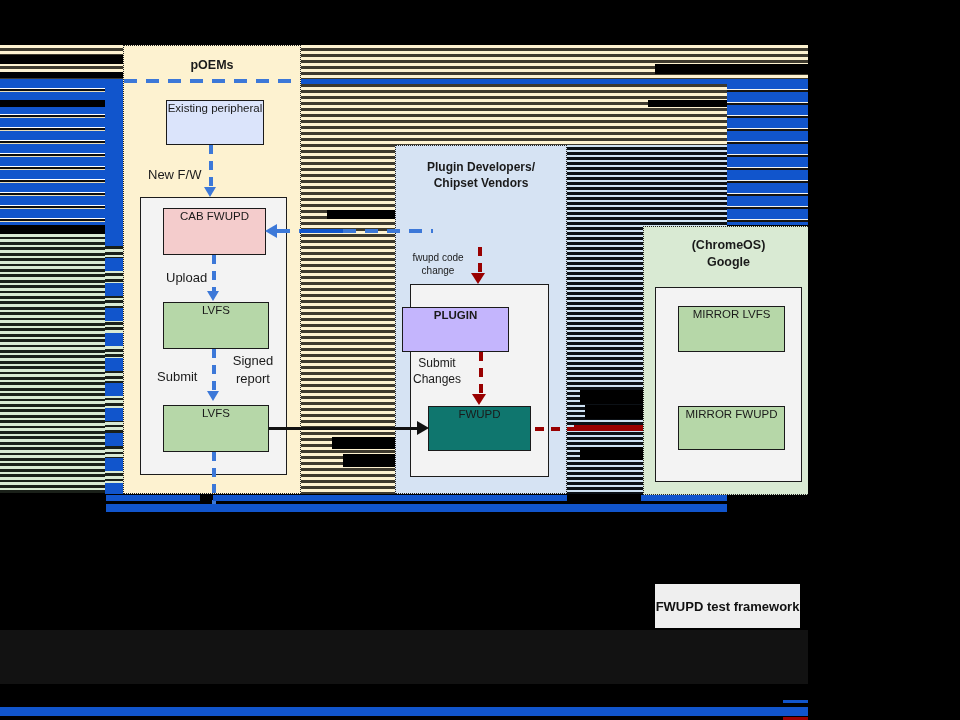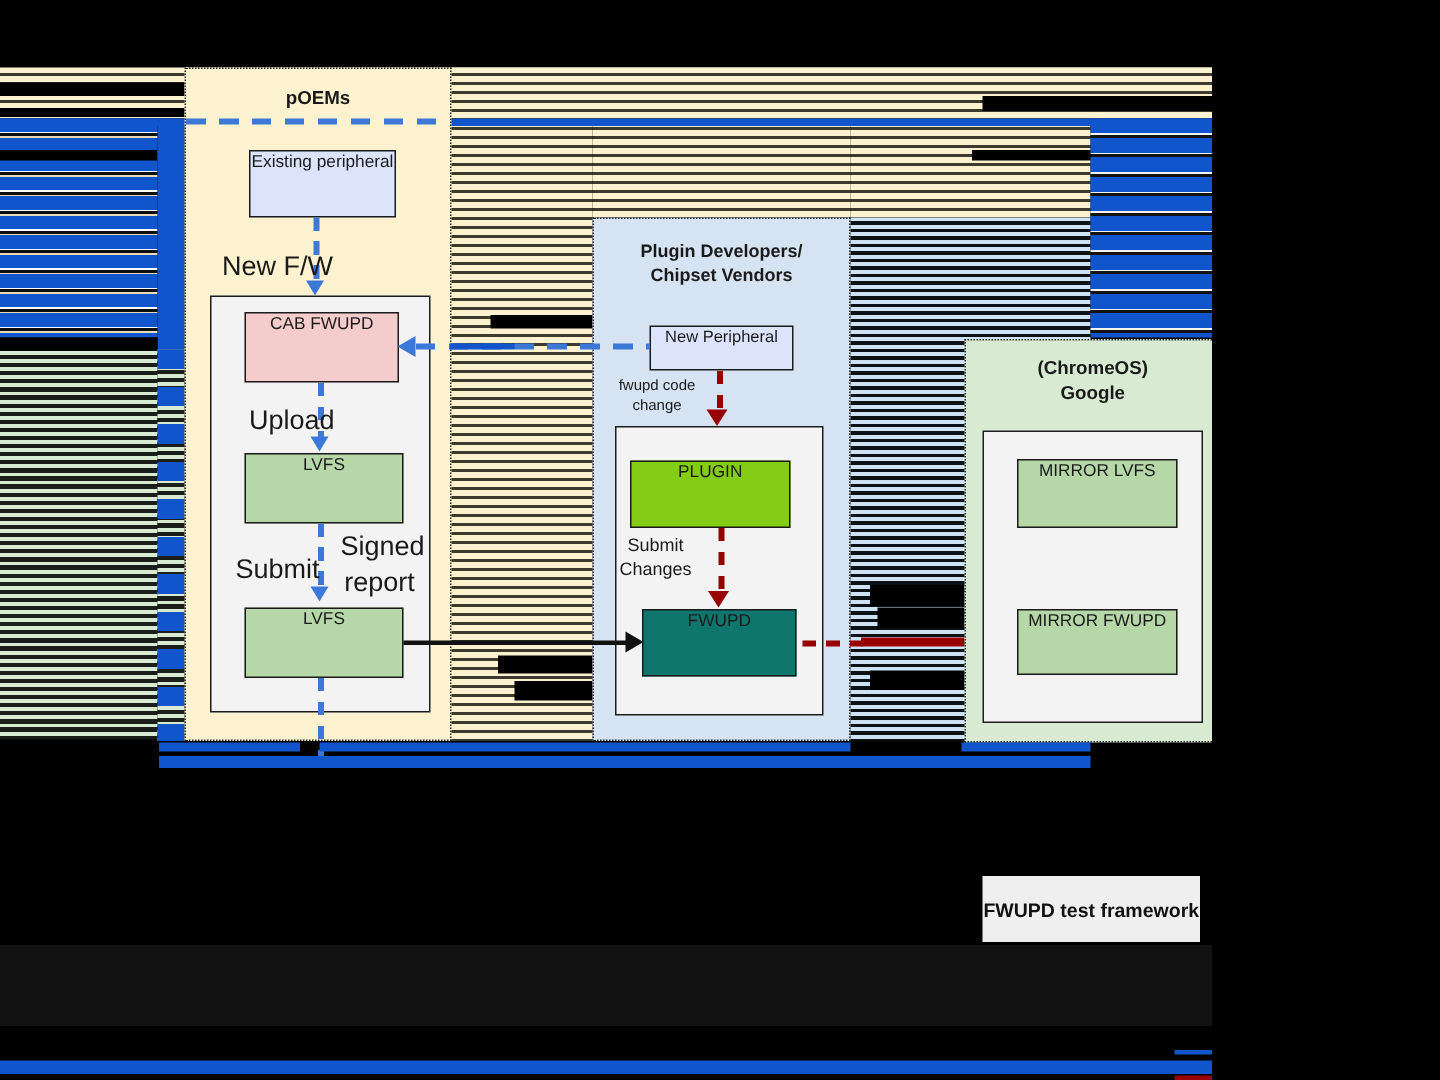--- a/index.html
+++ b/index.html
@@ -20,21 +20,21 @@
   .darkband{background:#121212;}
   .redact{background:#000;}
   .bluebar{background:#1155cc;}
   .redbar{background:#990000;}
   
   .group-box{border:1.5px dotted #222;box-sizing:border-box;}
   .inner-box{background:#f3f3f3;border:1.5px solid #1c1c1c;box-sizing:border-box;}
   .node{border:1.4px solid #1a1a1a;box-sizing:border-box;display:flex;align-items:flex-start;
         justify-content:center;text-align:center;font-size:11.5px;line-height:1.3;}
   .group-title{font-weight:bold;font-size:12.5px;text-align:center;line-height:1.35;}
-  .lbl{font-size:18px;}
+  .lbl{font-size:13px;}
   .lbl-sm{font-size:10px;line-height:1.3;text-align:center;}
   .lbl-c{text-align:center;line-height:1.35;}
   
   .vdash-blue{width:4px;background:repeating-linear-gradient(180deg,#3c78d8 0 9px,transparent 9px 16px);}
   .vdash-red{width:4px;background:repeating-linear-gradient(180deg,#990000 0 9px,transparent 9px 16px);}
   .hdash-blue{height:4px;background:repeating-linear-gradient(90deg,#3c78d8 0 13px,transparent 13px 22px);}
   .hdash-red{height:4px;background:repeating-linear-gradient(90deg,#990000 0 9px,transparent 9px 16px);}
   .hsolid-blue{height:4px;background:#1155cc;}
   .hsolid-red{height:6px;background:#990000;}
   .hline-black{height:3px;background:#111;}
@@ -122,35 +122,32 @@
   </div>
   <div class="abs vdash-blue" style="left:212px;top:440px;height:52px;"></div>
 
   <div class="abs group-box" style="left:395px;top:133px;width:172px;height:349px;background:#d6e3f3;">
     <div class="group-title abs" style="left:0;top:13px;width:100%;font-size:12px;">
       <div>Plugin Developers/</div>
       <div>Chipset Vendors</div>
     </div>
   </div>
 
-  <div class="abs node" style="left:433px;top:205px;width:96px;height:30px;background:#dbe4fb;font-size:11px;">
-    <span>New Peripheral</span>
-  </div>
 
   <div class="abs hdash-blue" style="left:277px;top:217px;width:156px;"></div>
   <div class="abs hsolid-blue" style="left:300px;top:217px;width:43px;"></div>
   <div class="abs head head-left-blue" style="left:265px;top:212px;"></div>
 
   <div class="abs lbl-sm" style="left:399px;top:239px;width:78px;">fwupd code change</div>
   <div class="abs vdash-red" style="left:478px;top:235px;height:28px;"></div>
   <div class="abs head head-down-red" style="left:471px;top:261px;"></div>
 
   <div class="abs inner-box" style="left:410px;top:272px;width:139px;height:193px;"></div>
 
-  <div class="abs node" style="left:420px;top:295px;width:107px;height:45px;background:#84cc16;">
+  <div class="abs node" style="left:402px;top:295px;width:107px;height:45px;background:#c4b5fd;font-weight:bold;">
     <span>PLUGIN</span>
   </div>
 
   <div class="abs vdash-red" style="left:479px;top:340px;height:44px;"></div>
   <div class="abs head head-down-red" style="left:472px;top:382px;"></div>
   <div class="abs lbl-c" style="left:406px;top:343px;width:62px;font-size:12px;">Submit Changes</div>
 
   <div class="abs node" style="left:428px;top:394px;width:103px;height:45px;background:#0f766e;">
     <span>FWUPD</span>
   </div>

